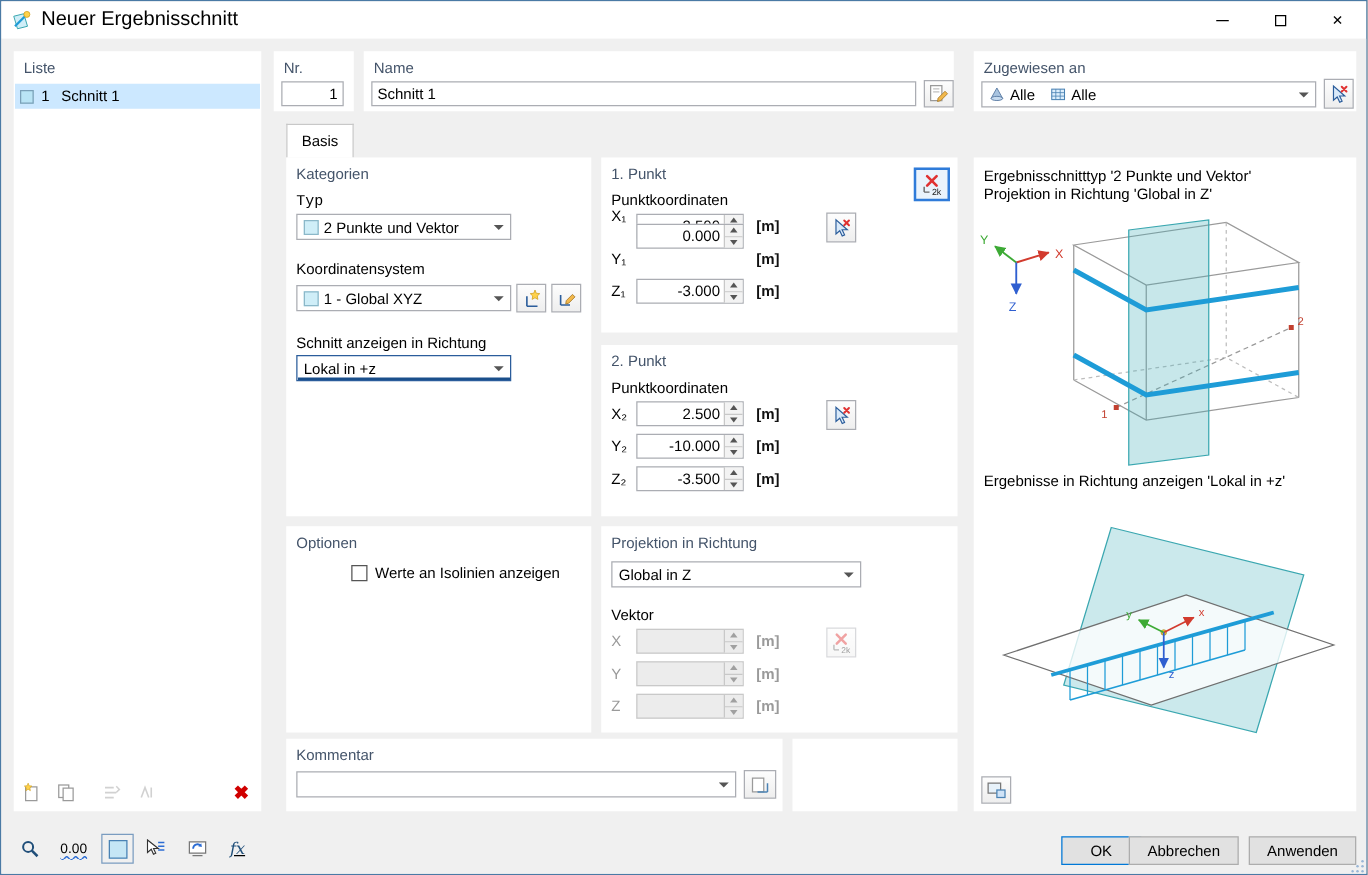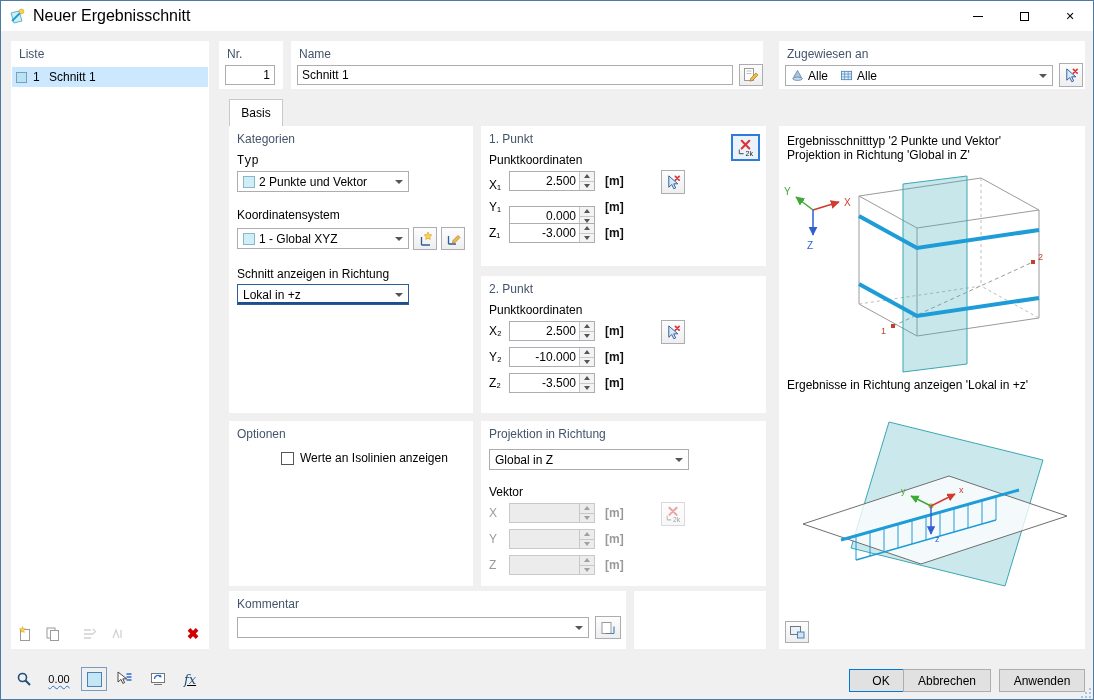--- a/index.html
+++ b/index.html
@@ -287,37 +287,37 @@
 
     <div class="panel" style="left:480px; top:95px; width:285px; height:140px;">
       <div class="gtitle">1. Punkt</div>
       <div class="lbl" style="left:8px; top:27px;">Punktkoordinaten</div>
       <div class="ibtn focusring" style="left:250px; top:8px; width:29px; height:27px;">
           <svg width="19" height="19">
             <use href="#i-pick2k"></use>
           </svg>
         </div>
 
-      <div class="lbl" style="left:8px; top:52px;">X₁</div>
+      <div class="lbl" style="left:8px; top:40px;">X₁</div>
       <div class="spinfield" style="left:28px; top:45px;">
         <input class="val" value="2.500" style="">
         <div class="spin">
             <div class="sup"></div>
             <div class="sdn"></div>
           </div>
       </div>
       <div class="unit" style="left:124px; top:48px;">[m]</div>
       <div class="ibtn" style="left:180px; top:44px; width:24px; height:24px;">
           <svg width="17" height="17">
             <use href="#i-pick"></use>
           </svg>
         </div>
 
       <div class="lbl" style="left:8px; top:74px;">Y₁</div>
-      <div class="spinfield" style="left:28px; top:80px;">
+      <div class="spinfield" style="left:28px; top:53px;">
         <input class="val" value="0.000" style="">
         <div class="spin">
             <div class="sup"></div>
             <div class="sdn"></div>
           </div>
       </div>
       <div class="unit" style="left:124px; top:74px;">[m]</div>
 
       <div class="lbl" style="left:8px; top:100px;">Z₁</div>
       <div class="spinfield" style="left:28px; top:97px;">

